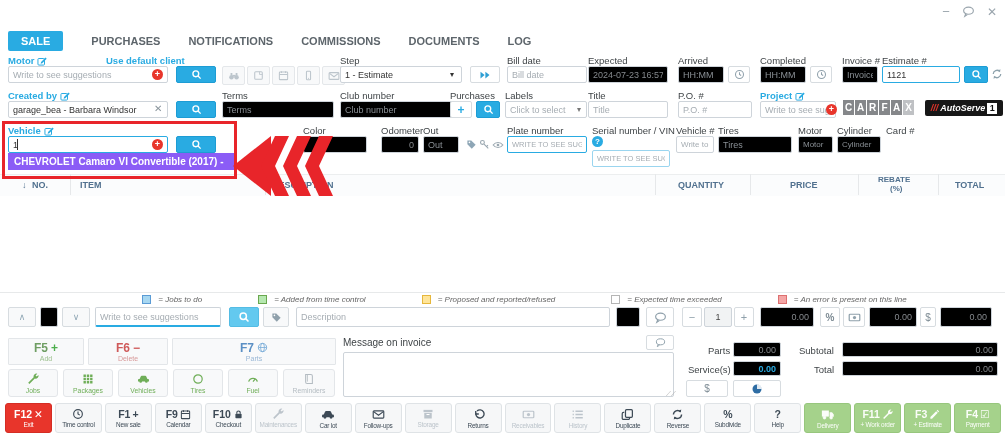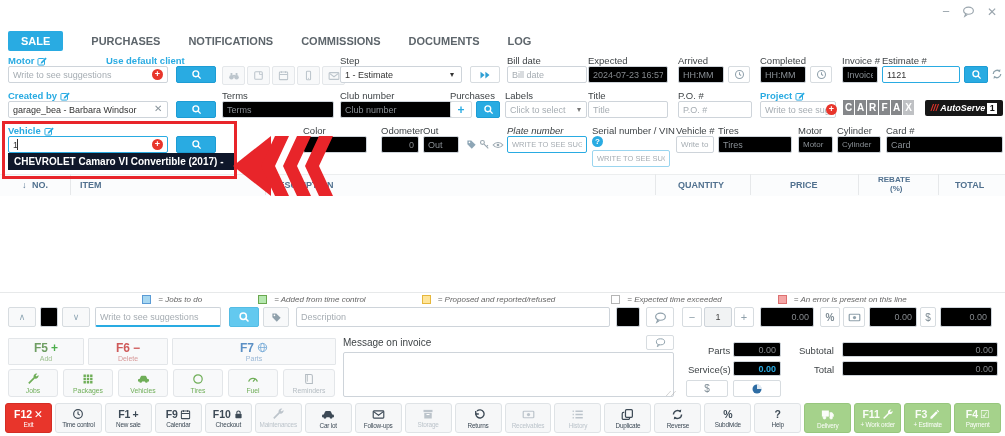--- a/index.html
+++ b/index.html
@@ -20,21 +20,21 @@
         display:flex;align-items:center;justify-content:center;color:#fff;cursor:pointer;box-sizing:border-box;padding:0;}
   .gbtn{position:absolute;background:#fff;border:1px solid #d7dce0;border-radius:2px;display:flex;align-items:center;
         justify-content:center;color:#8fa0ab;cursor:pointer;box-sizing:border-box;font-family:inherit;padding:0;}
   .redplus{position:absolute;width:11px;height:11px;border-radius:50%;background:#e8352b;color:#fff;font-size:9px;
            line-height:11px;text-align:center;font-weight:bold;cursor:pointer;}
   .caret{position:absolute;font-size:8px;color:#777;pointer-events:none;}
   .icongroup{position:absolute;display:flex;gap:2px;}
   .icongroup .ib{width:21px;height:17px;background:#f8f9fa;border:1px solid #e4e7ea;border-radius:2px;
                  display:flex;align-items:center;justify-content:center;color:#bcc5cc;cursor:pointer;}
   .flaticon{position:absolute;color:#9aa7b0;cursor:pointer;display:flex;align-items:center;justify-content:center;}
-  .suggestion{position:absolute;background:#0f172a;color:#fff;font-size:10px;font-weight:bold;
+  .suggestion{position:absolute;background:#8b5cf6;color:#fff;font-size:10px;font-weight:bold;
               display:flex;align-items:center;padding:0 6px;cursor:pointer;white-space:nowrap;}
   .th{position:absolute;font-size:9px;font-weight:bold;color:#51718f;white-space:nowrap;}
   .legend{position:absolute;left:0;right:0;display:flex;justify-content:center;gap:12px;align-items:center;}
   .legend .li{display:flex;align-items:center;gap:7px;font-size:8px;font-style:italic;color:#666;padding-left:44px;}
   .sq{width:7px;height:7px;display:inline-block;border:1px solid;}
   .fkey{position:absolute;background:#f8f9fa;border:1px solid #e3e6e9;border-radius:1px;display:flex;
         flex-direction:column;align-items:center;justify-content:center;cursor:pointer;box-sizing:border-box;}
   .fkey .l1{font-size:12px;font-weight:bold;display:flex;align-items:center;gap:3px;line-height:12px;}
   .fkey .l2{font-size:7px;margin-top:1px;}
   .cat{position:absolute;background:#f8f9fa;border:1px solid #e3e6e9;border-radius:3px;display:flex;
@@ -391,41 +391,40 @@
     <svg class="ic" width="11" height="11">
         <use href="#i-key"></use>
       </svg>
     </span>
   <span class="flaticon" style="left:492px;top:139px;color:#9aa7b0;">
     <svg class="ic" width="12" height="12">
         <use href="#i-eye"></use>
       </svg>
     </span>
 
-  <span class="lbl" style="left:507px;top:125px;font-style:italic;">Plate number</span>
+  <span class="lbl" style="left:507px;top:125px;">Plate number</span>
   <input class="inp blue" style="left: 507px; top: 136px; width: 80px; font-size: 7.5px;" placeholder="WRITE TO SEE SUGGE">
 
   <span class="lbl" style="left:592px;top:125px;">Serial number / VIN</span>
   <span class="abs" style="left:592px;top:136px;width:11px;height:11px;border-radius:50%;background:#29abe2;color:#fff;font-size:8px;font-weight:bold;text-align:center;line-height:11px;cursor:pointer;">?</span>
   <input class="inp" style="left: 592px; top: 150px; width: 78px; font-size: 7.5px; border-color: rgb(154, 213, 239);" placeholder="WRITE TO SEE SUGGI">
 
   <span class="lbl" style="left:676px;top:125px;">Vehicle #</span>
   <input class="inp" style="left: 676px; top: 136px; width: 38px; font-size: 8px;" placeholder="Write to s">
 
   <span class="lbl" style="left:718px;top:125px;">Tires</span>
   <input class="inp dis" style="left: 718px; top: 136px; width: 74px;" placeholder="Tires">
 
   <span class="lbl" style="left:798px;top:125px;">Motor</span>
   <input class="inp dis" style="left: 798px; top: 136px; width: 35px; font-size: 8px;" placeholder="Motor">
 
   <span class="lbl" style="left:837px;top:125px;">Cylinder</span>
   <input class="inp dis" style="left: 837px; top: 136px; width: 44px; font-size: 8px;" placeholder="Cylinder">
 
   <span class="lbl" style="left:886px;top:125px;">Card #</span>
-  <input class="inp dis" style="left: 886px; top: 136px; width: 117px;" placeholder="Card">
 
   <div class="suggestion" style="left:8px;top:153px;width:217px;height:17px;">CHEVROLET Camaro VI Convertible (2017) -</div>
 
   <div class="abs" style="left:0;top:174px;width:1005px;height:21px;background:#fbfcfd;border-top:1px solid #eceeef;border-bottom:1px solid #dfe3e6;"></div>
   <div class="divider-v" style="left:70px;top:174px;height:21px;"></div>
   <div class="divider-v" style="left:265px;top:174px;height:21px;"></div>
   <div class="divider-v" style="left:655px;top:174px;height:21px;"></div>
   <div class="divider-v" style="left:750px;top:174px;height:21px;"></div>
   <div class="divider-v" style="left:858px;top:174px;height:21px;"></div>
   <div class="divider-v" style="left:938px;top:174px;height:21px;"></div>

